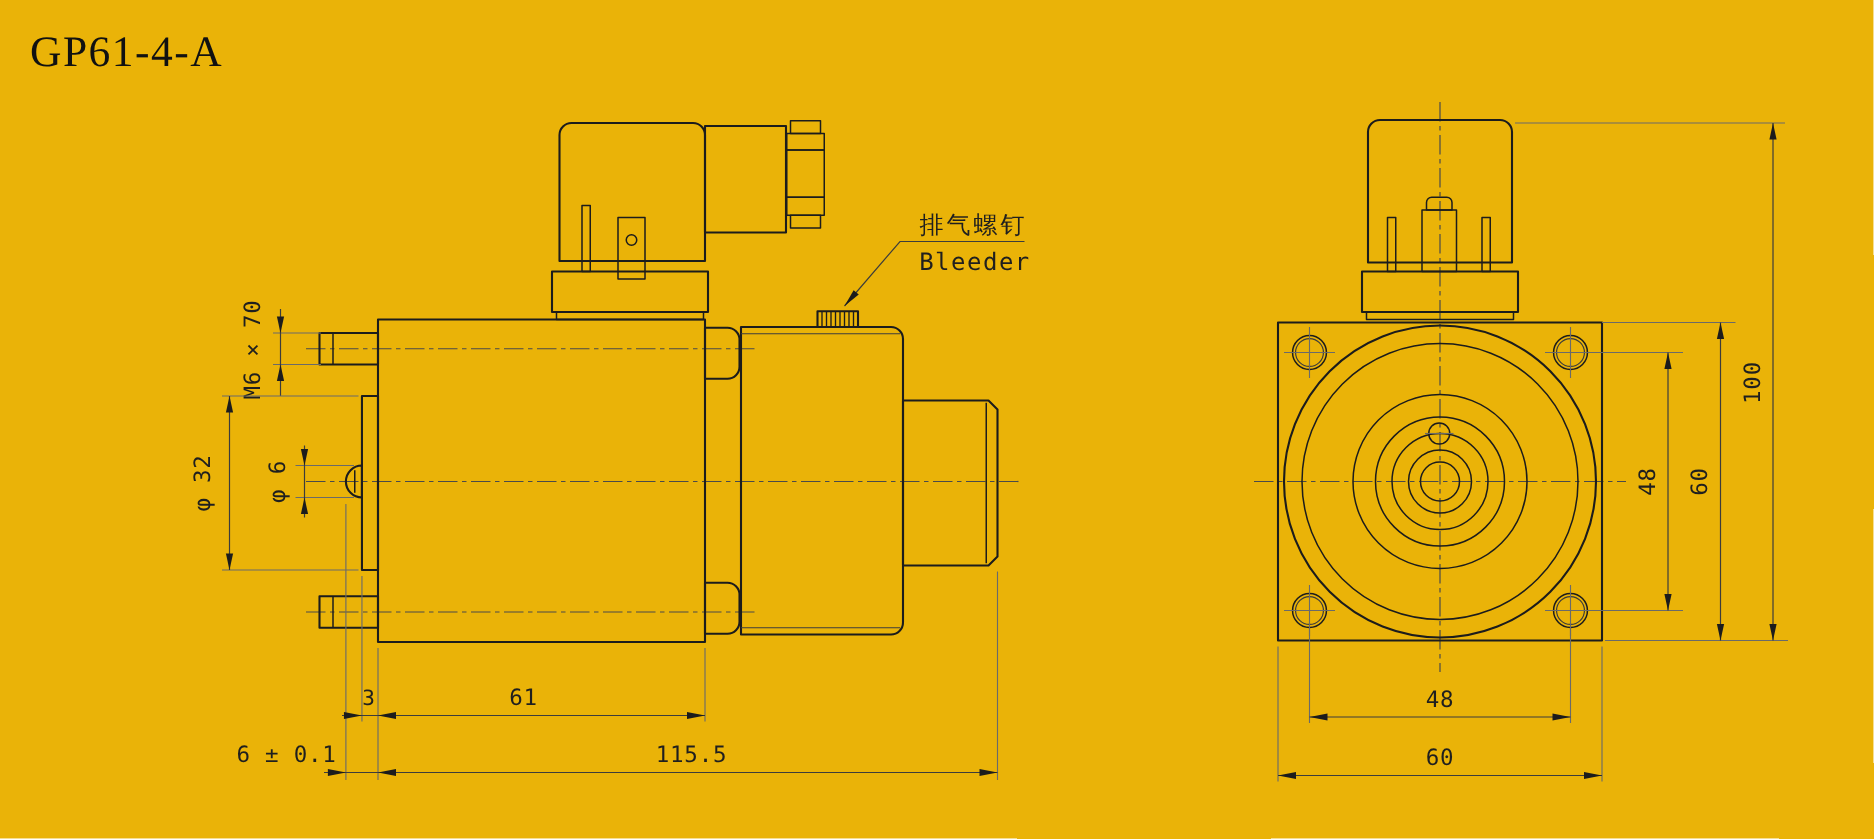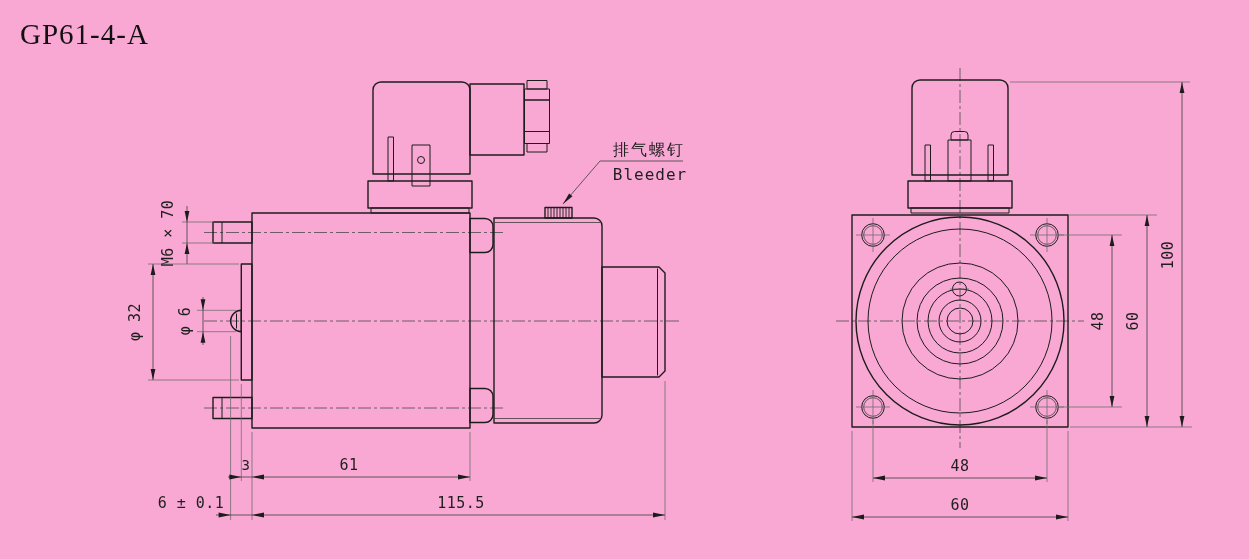--- a/index.html
+++ b/index.html
@@ -1,19 +1,19 @@
 <!DOCTYPE html>
 <html><head>
 <meta charset="utf-8">
 <style>
   html,body { margin:0; padding:0; background:#ffffff; }
   .sheet {
     position:relative;
     width:1249px; height:559px;
-    background:#f9a8d4;
+    background:#eab308;
     font-family:"DejaVu Sans Mono", monospace;
     overflow:hidden;
   }
   svg { display:block; }
   .outline  { fill:none; stroke:#1c1c1c; stroke-width:1.4; stroke-linejoin:round; }
   .med      { fill:none; stroke:#1c1c1c; stroke-width:1.0; stroke-linejoin:round; }
   .thin     { fill:none; stroke:#3c3c3c; stroke-width:0.8; }
   .ext      { fill:none; stroke:#6a6a6a; stroke-width:0.75; }
   .center   { fill:none; stroke:#4a4a4a; stroke-width:0.8; stroke-dasharray:13 3 3 3; }
   .hatch    { fill:none; stroke:#1c1c1c; stroke-width:0.9; }

